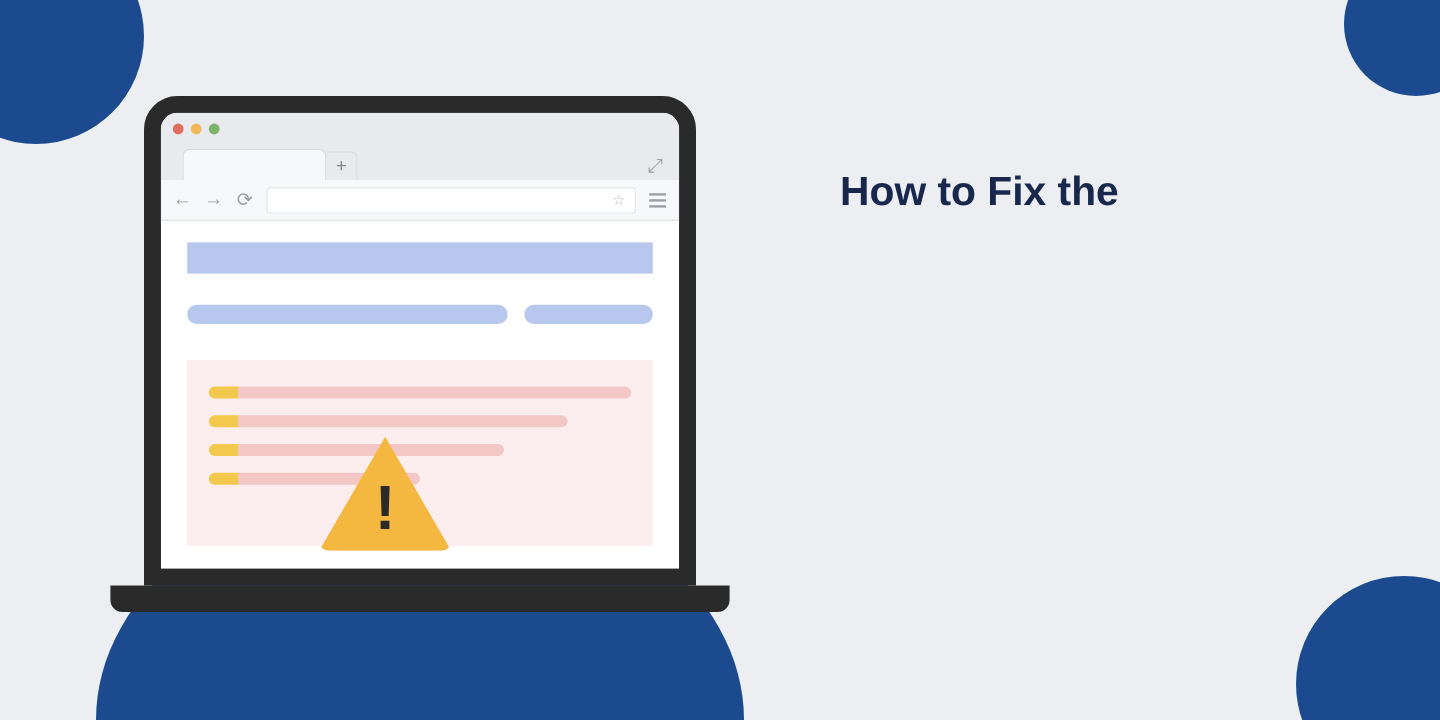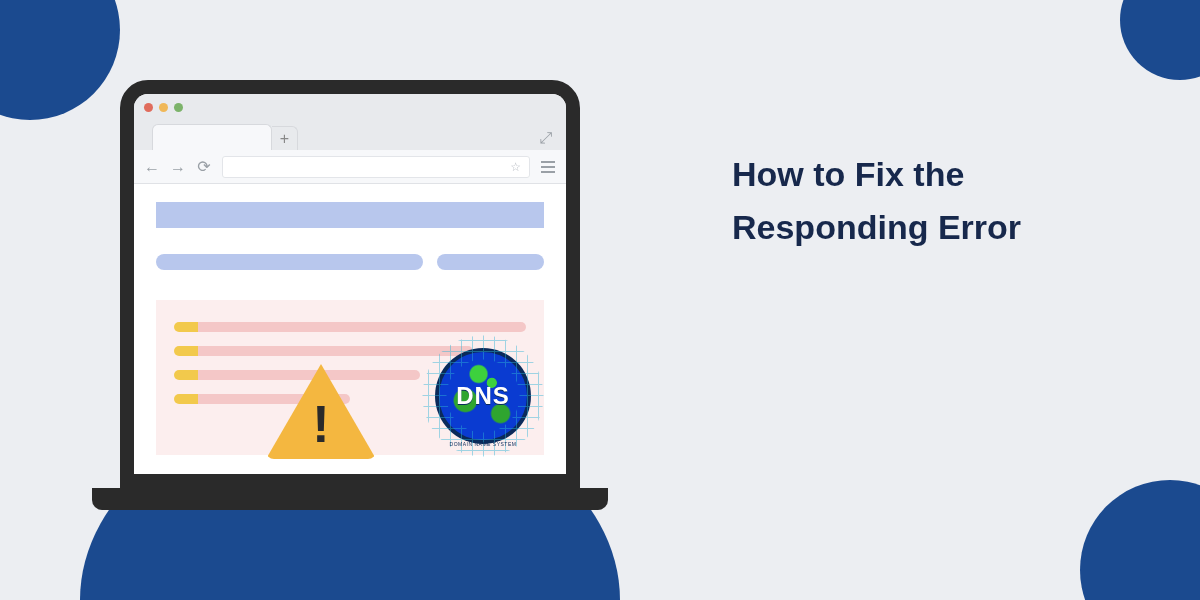--- a/index.html
+++ b/index.html
@@ -203,27 +203,26 @@
     }
     .dns-sub {
       position:absolute; bottom: 14px;
       color:#0a2a5a; font-size:5px; letter-spacing:0.5px;
       white-space: nowrap;
     }
     
     .headline {
       position: absolute;
       left: 700px;
-      top: 148px;
+      top: 134px;
       width: 420px;
       color: #17284c;
       font-weight: 800;
       font-size: 34px;
       line-height: 1.55;
-      margin-left: 32px;
     }
   </style>
 </head>
 <body>
 
 <div class="circle-tl"></div>
 <div class="circle-tr"></div>
 <div class="circle-br"></div>
 <div class="base-ellipse"></div>
 
@@ -269,31 +268,23 @@
           <div class="line"></div>
           <div class="line" style="width:85%"></div>
           <div class="line" style="width:70%"></div>
           <div class="line" style="width:50%"></div>
 
           <div class="warning-wrap">
             <div class="triangle"></div>
             <span class="bang">!</span>
           </div>
 
-          <div class="dns-wrap">
-            <div class="cpu-bg"></div>
-            <div class="globe">
-              <span class="dns-text">DNS</span>
-            </div>
-            <span class="dns-sub">DOMAIN NAME SYSTEM</span>
-          </div>
         </div>
       </div>
 
     </div>
   </div>
   <div class="laptop-base"></div>
 </div>
 
 <div class="headline">
   <div>How to Fix the</div>
-  <div>Responding Error</div>
 </div>
 
 </body></html>

